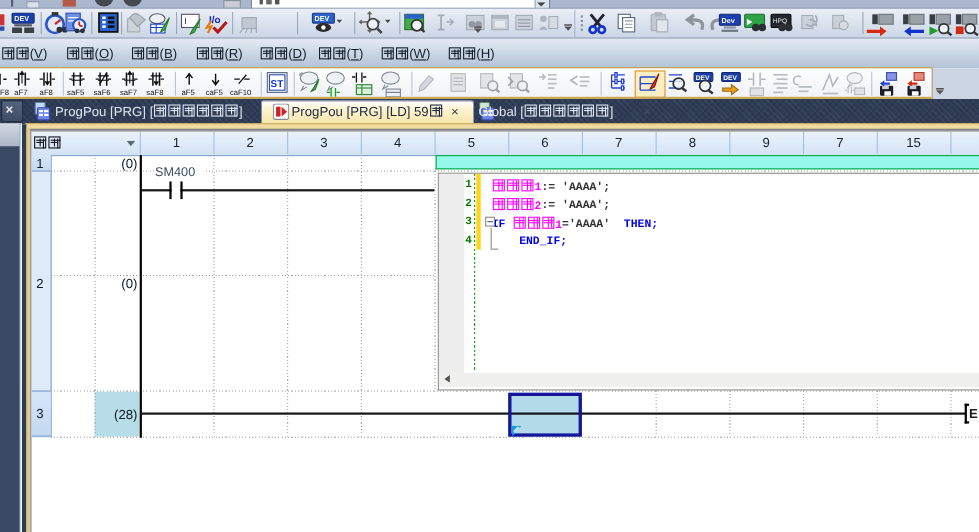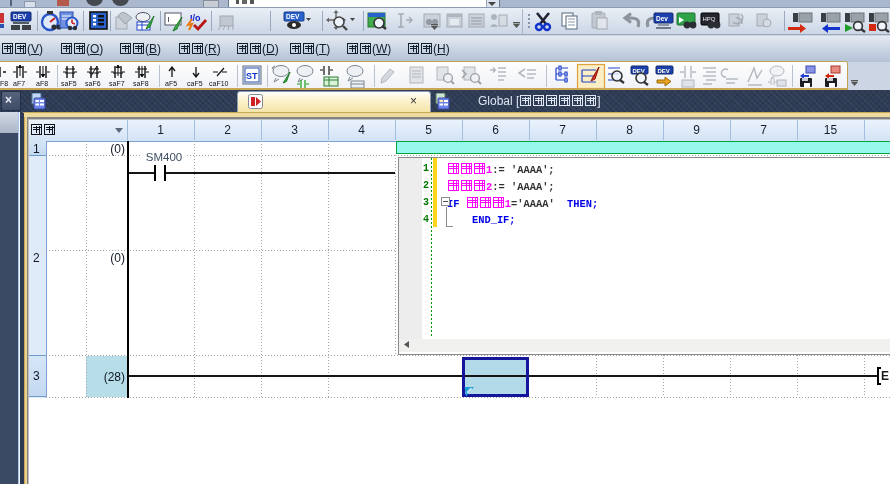--- a/index.html
+++ b/index.html
@@ -532,37 +532,39 @@
  <div class="ab" style="left:1px;top:1px;width:20px;height:20px;border-radius:2px;background:linear-gradient(#55637d,#3e4c66);border:1px solid #243048;box-sizing:border-box"></div>
  <div class="ab" style="left:5px;top:3px;color:#e8edf5;font-size:12px;font-weight:bold">×</div>
  <svg class="ab" style="left:29px;top:3px" width="17" height="17" viewBox="0 0 17 17">
    <rect x="3" y="0" width="9" height="11" rx="1" fill="#bfd9f2" stroke="#5577aa" stroke-width="1"></rect>
    <rect x="5" y="5" width="11" height="11" rx="1" fill="#6f84e8" stroke="#3a4ba8"></rect>
    <rect x="6.5" y="7" width="3.5" height="2" fill="#fff"></rect>
       <rect x="11" y="7" width="4" height="2" fill="#fff"></rect>
    <rect x="6.5" y="10.5" width="3.5" height="2" fill="#fff"></rect>
       <rect x="11" y="10.5" width="4" height="2" fill="#fff"></rect>
  </svg>
+ <span class="tabtxt" style="left:50px">ProgPou [PRG] [<span class="cjb"></span><span class="cjb"></span><span class="cjb"></span><span class="cjb"></span><span class="cjb"></span><span class="cjb"></span>]</span>
  <div class="ab" id="atab"></div>
  <svg class="ab" style="left:248px;top:4px" width="15" height="15" viewBox="0 0 15 15">
    <rect x="0.5" y="0.5" width="14" height="14" rx="2" fill="#fff" stroke="#889"></rect>
    <rect x="3" y="3" width="4" height="9" fill="#cc2222"></rect>
    <path d="M8 3 L13 7.5 L8 12 Z" fill="#cc2222"></path>
  </svg>
+ <span class="tabtxt" style="left:265px;color:#1b2940">ProgPou [PRG] [LD] 59<span class="cjb"></span></span>
  <span class="tabtxt" style="left:410px;color:#333">×</span>
  <svg class="ab" style="left:433px;top:3px" width="17" height="17" viewBox="0 0 17 17">
    <rect x="3" y="0" width="9" height="11" rx="1" fill="#cfe4d2" stroke="#557755" stroke-width="1"></rect>
    <rect x="5" y="5" width="11" height="11" rx="1" fill="#6f84e8" stroke="#3a4ba8"></rect>
    <rect x="6.5" y="7" width="3.5" height="2" fill="#ffe9a0"></rect>
       <rect x="11" y="7" width="4" height="2" fill="#fff"></rect>
    <rect x="6.5" y="10.5" width="3.5" height="2" fill="#fff"></rect>
       <rect x="11" y="10.5" width="4" height="2" fill="#fff"></rect>
  </svg>
  <span class="tabtxt" style="left:585px;color:#49556b">×</span>
-    <span class="tabtxt" style="left:478px">Global [<span class="cjb"></span><span class="cjb"></span><span class="cjb"></span><span class="cjb"></span><span class="cjb"></span><span class="cjb"></span>]</span>
+    <span class="tabtxt" style="left:435px">Global [<span class="cjb"></span><span class="cjb"></span><span class="cjb"></span><span class="cjb"></span><span class="cjb"></span><span class="cjb"></span>]</span>
 </div>
 <div class="ab" id="goldtop"></div>
 <div class="ab" id="grayframe1"></div>
 <div class="ab" id="grayframe2"></div>
 <div class="ab" id="lstrip"></div>
 <div class="ab" id="lscroll"></div>
 <div class="ab" id="lline1"></div>
 <div class="ab" id="lline2"></div>
 <div class="ab" id="lnavy2"></div>
 <div class="ab" id="lgold"></div>
@@ -616,21 +618,21 @@
 <div class="dotv" style="left:86px;top:141px;height:256px"></div>
 <div class="dotv" style="left:194px;top:141px;height:256px"></div>
 <div class="dotv" style="left:261px;top:141px;height:256px"></div>
 <div class="dotv" style="left:328px;top:141px;height:256px"></div>
 <div class="dotv" style="left:596px;top:355px;height:42px"></div>
 <div class="dotv" style="left:663px;top:355px;height:42px"></div>
 <div class="dotv" style="left:730px;top:355px;height:42px"></div>
 <div class="dotv" style="left:797px;top:355px;height:42px"></div>
 <div class="dotv" style="left:864px;top:355px;height:42px"></div>
 
-<div class="ab" style="left:141px;top:151px;width:46px;text-align:center;font-size:11.5px;color:#3d4f63;background:#fff">SM400</div>
+<div class="ab" style="left:141px;top:151px;width:46px;font-size:11.5px;color:#3d4f63;background:#fff">SM400</div>
 <div class="wire" style="left:129px;top:172px;width:266px"></div>
 <div class="ab" style="left:156px;top:171px;width:8px;height:4px;background:#fff"></div>
 <div class="ab" style="left:153.5px;top:165px;width:2.5px;height:16px;background:#000"></div>
 <div class="ab" style="left:163.5px;top:165px;width:2.5px;height:16px;background:#000"></div>
 
 <div class="ab" id="selbox"></div>
 <div class="wire" style="left:129px;top:375px;width:749px"></div>
 <div class="ab" id="selbrd"></div>
 <svg class="ab" style="left:464px;top:387px" width="11" height="10" viewBox="0 0 11 10">
     <path d="M0.5 0 L10 0 L2 9.5 Z" fill="#1e9cd8"></path>

